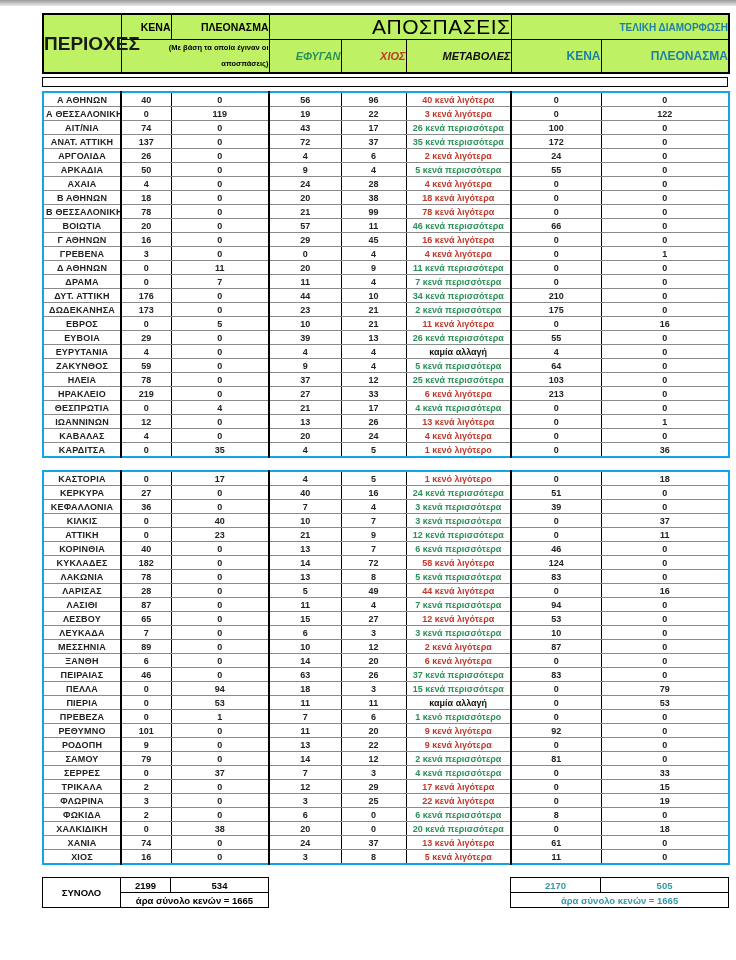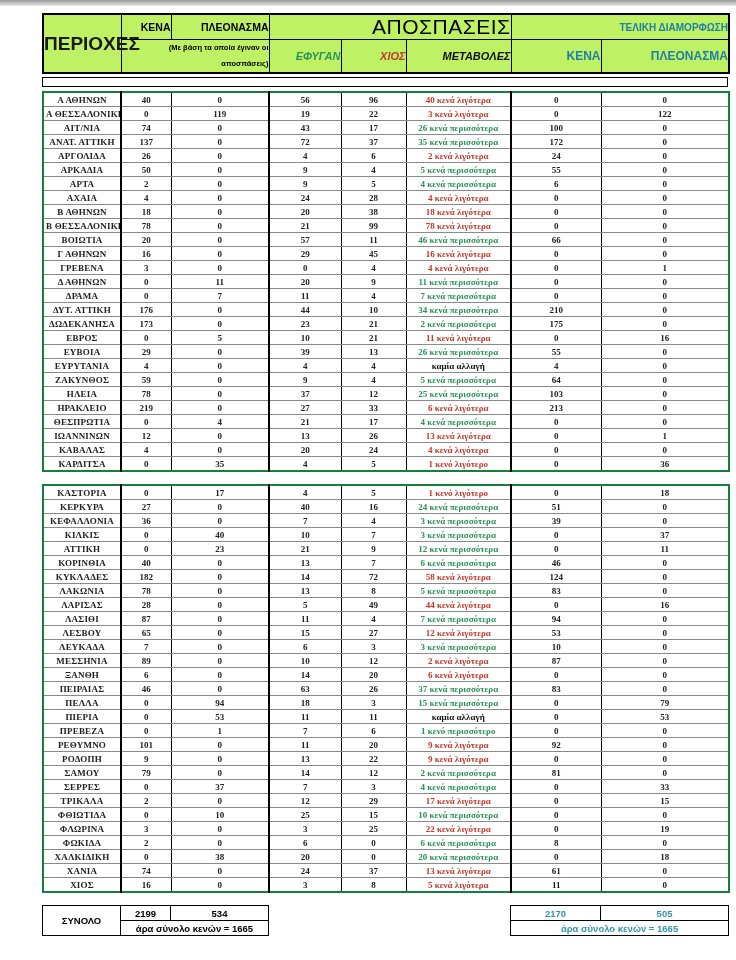--- a/index.html
+++ b/index.html
@@ -22,21 +22,21 @@
   th.h-efygan{font-size:11px;font-weight:bold;font-style:italic;color:#2a9157;}
   th.h-irthan{font-size:11px;font-weight:bold;font-style:italic;color:#c0392b;}
   th.h-metab{font-size:11px;font-weight:bold;font-style:italic;color:#111;}
   th.h-fkena,th.h-fpleon{font-size:12px;font-weight:bold;color:#1f7fa6;}
   th.bl2{border-left-width:2px;}
 
   
   .strip{height:8px;border:1.5px solid #000;margin:3px 0 4px 0;background:#fdfdfd;}
 
   
-  table.blk{border:2px solid #15803d;font-family:Liberation Serif, serif;}
+  table.blk{border:2px solid #0ea5e9;}
   table.blk td{border:1px solid #000;border-top:1px solid #8a8a8a;border-bottom:1px solid #8a8a8a;
       height:13px;padding:0 2px;text-align:center;vertical-align:middle;
       font-size:9px;font-weight:bold;color:#222;line-height:10px;overflow:hidden;white-space:nowrap;}
   table.blk td:nth-child(2),table.blk td:nth-child(4),table.blk td:nth-child(7){border-left-width:2px;border-left-color:#000;}
   td.region{font-size:8.5px;letter-spacing:.2px;}
   td.metab.green{color:#2a9157;}
   td.metab.red{color:#c0392b;}
   td.metab.neutral{color:#111;}
   td.fin{color:#3596a5;}
   .gap{height:12px;}
@@ -155,30 +155,20 @@
           <td class="region">ΑΡΚΑΔΙΑ</td>
           <td class="num">50</td>
           <td class="num">0</td>
           <td class="num">9</td>
           <td class="num">4</td>
           <td class="metab green">5 κενά περισσότερα</td>
           <td class="fin">55</td>
           <td class="fin">0</td>
         </tr>
         <tr>
-          <td class="region">ΑΡΤΑ</td>
-          <td class="num">2</td>
-          <td class="num">0</td>
-          <td class="num">9</td>
-          <td class="num">5</td>
-          <td class="metab green">4 κενά περισσότερα</td>
-          <td class="fin">6</td>
-          <td class="fin">0</td>
-        </tr>
-        <tr>
           <td class="region">ΑΧΑΙΑ</td>
           <td class="num">4</td>
           <td class="num">0</td>
           <td class="num">24</td>
           <td class="num">28</td>
           <td class="metab red">4 κενά λιγότερα</td>
           <td class="fin">0</td>
           <td class="fin">0</td>
         </tr>
         <tr>
@@ -610,30 +600,20 @@
         </tr>
         <tr>
           <td class="region">ΤΡΙΚΑΛΑ</td>
           <td class="num">2</td>
           <td class="num">0</td>
           <td class="num">12</td>
           <td class="num">29</td>
           <td class="metab red">17 κενά λιγότερα</td>
           <td class="fin">0</td>
           <td class="fin">15</td>
-        </tr>
-        <tr>
-          <td class="region">ΦΘΙΩΤΙΔΑ</td>
-          <td class="num">0</td>
-          <td class="num">10</td>
-          <td class="num">25</td>
-          <td class="num">15</td>
-          <td class="metab green">10 κενά περισσότερα</td>
-          <td class="fin">0</td>
-          <td class="fin">0</td>
         </tr>
         <tr>
           <td class="region">ΦΛΩΡΙΝΑ</td>
           <td class="num">3</td>
           <td class="num">0</td>
           <td class="num">3</td>
           <td class="num">25</td>
           <td class="metab red">22 κενά λιγότερα</td>
           <td class="fin">0</td>
           <td class="fin">19</td>

